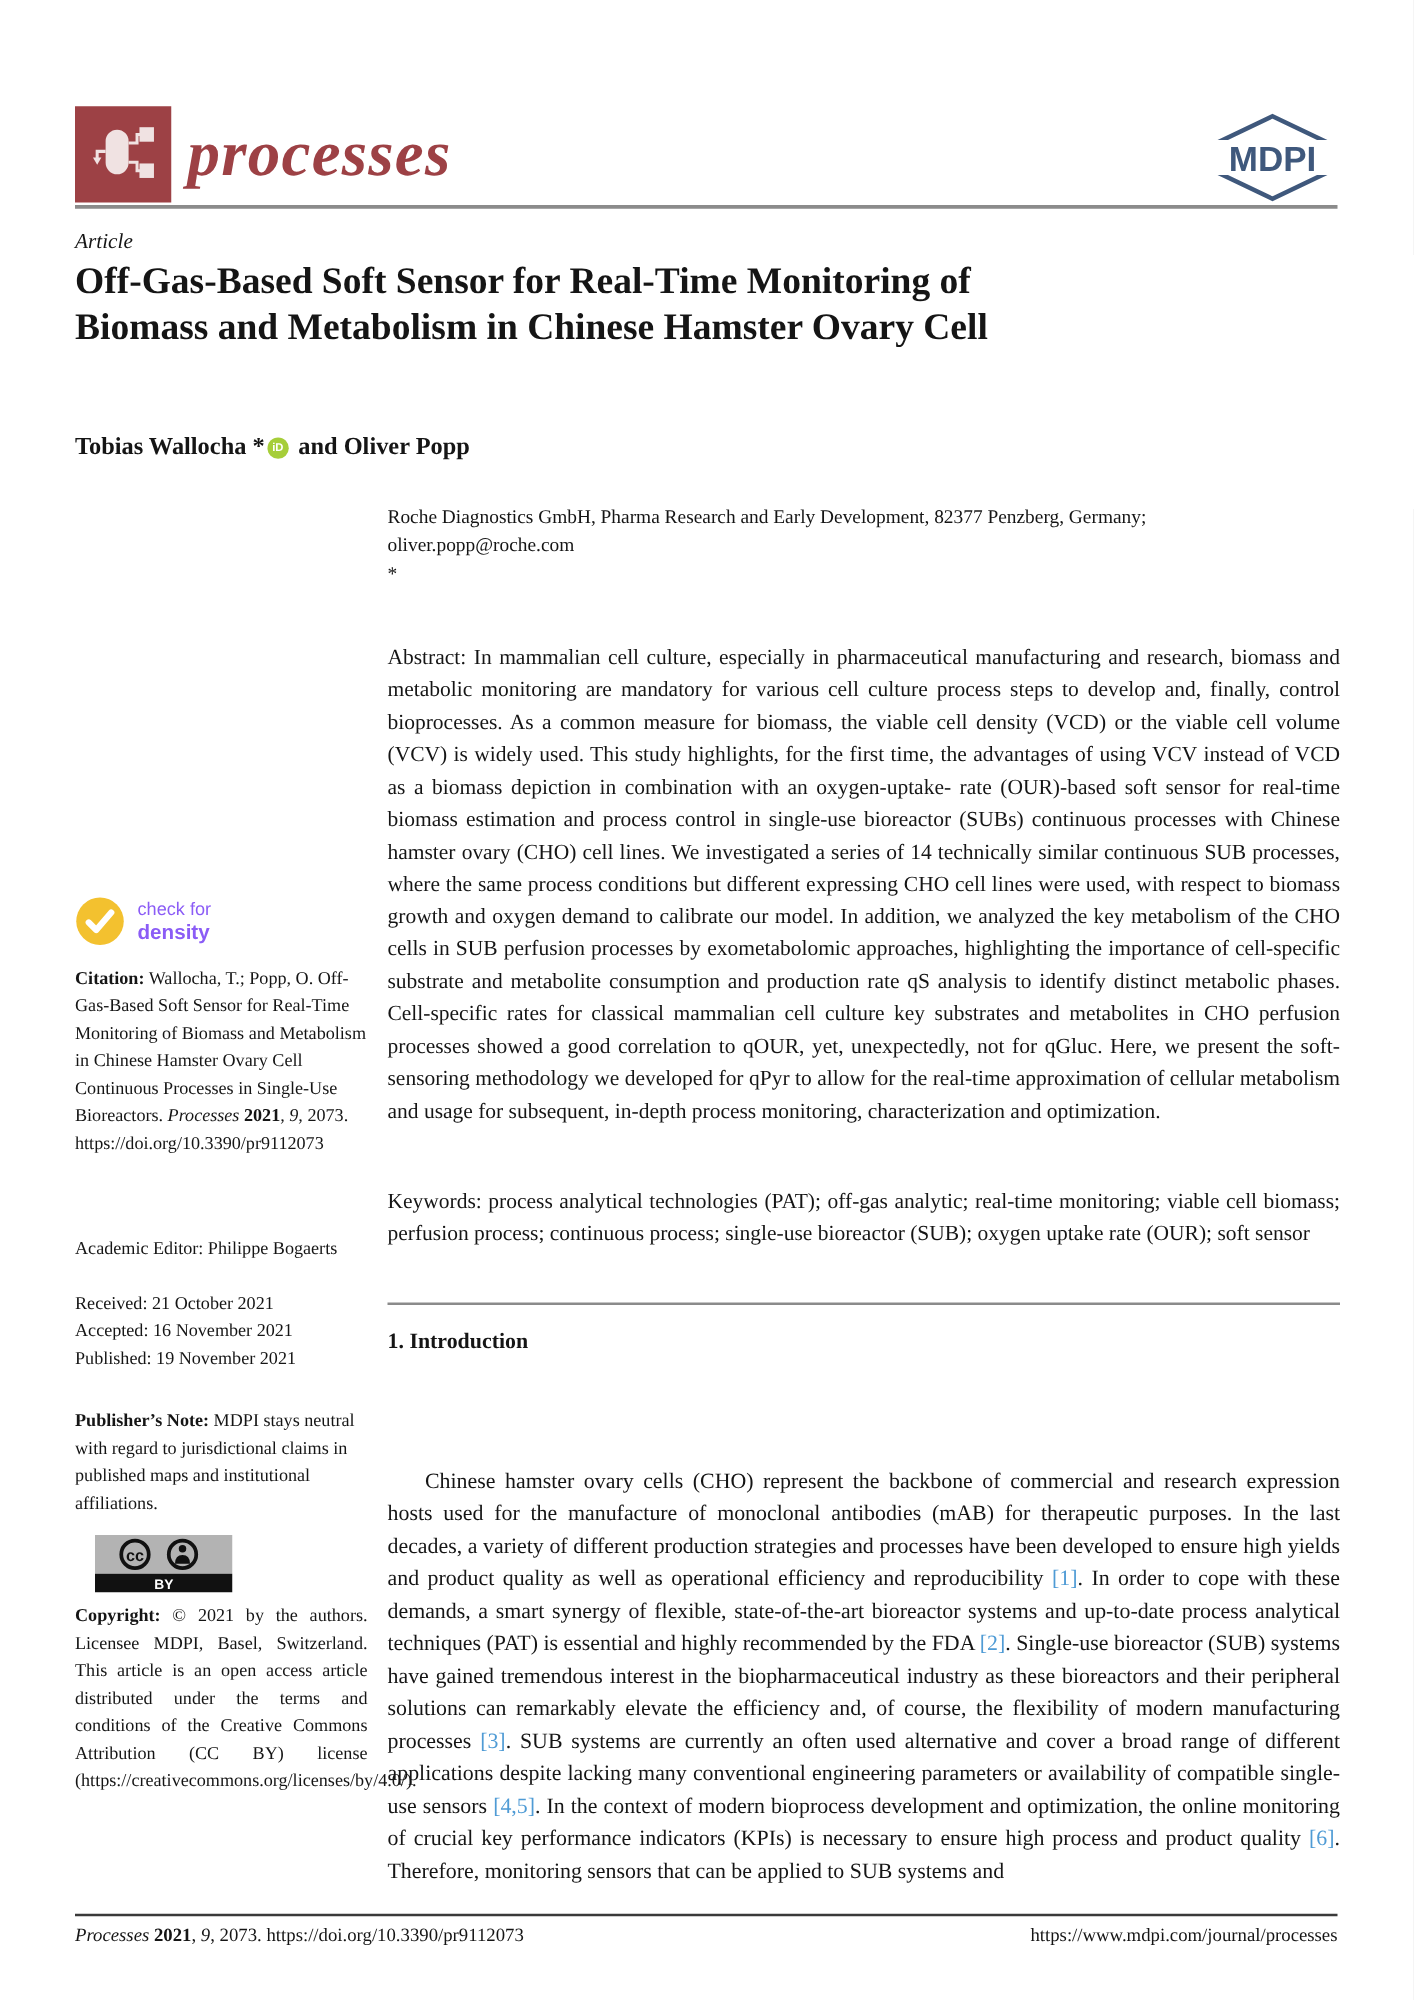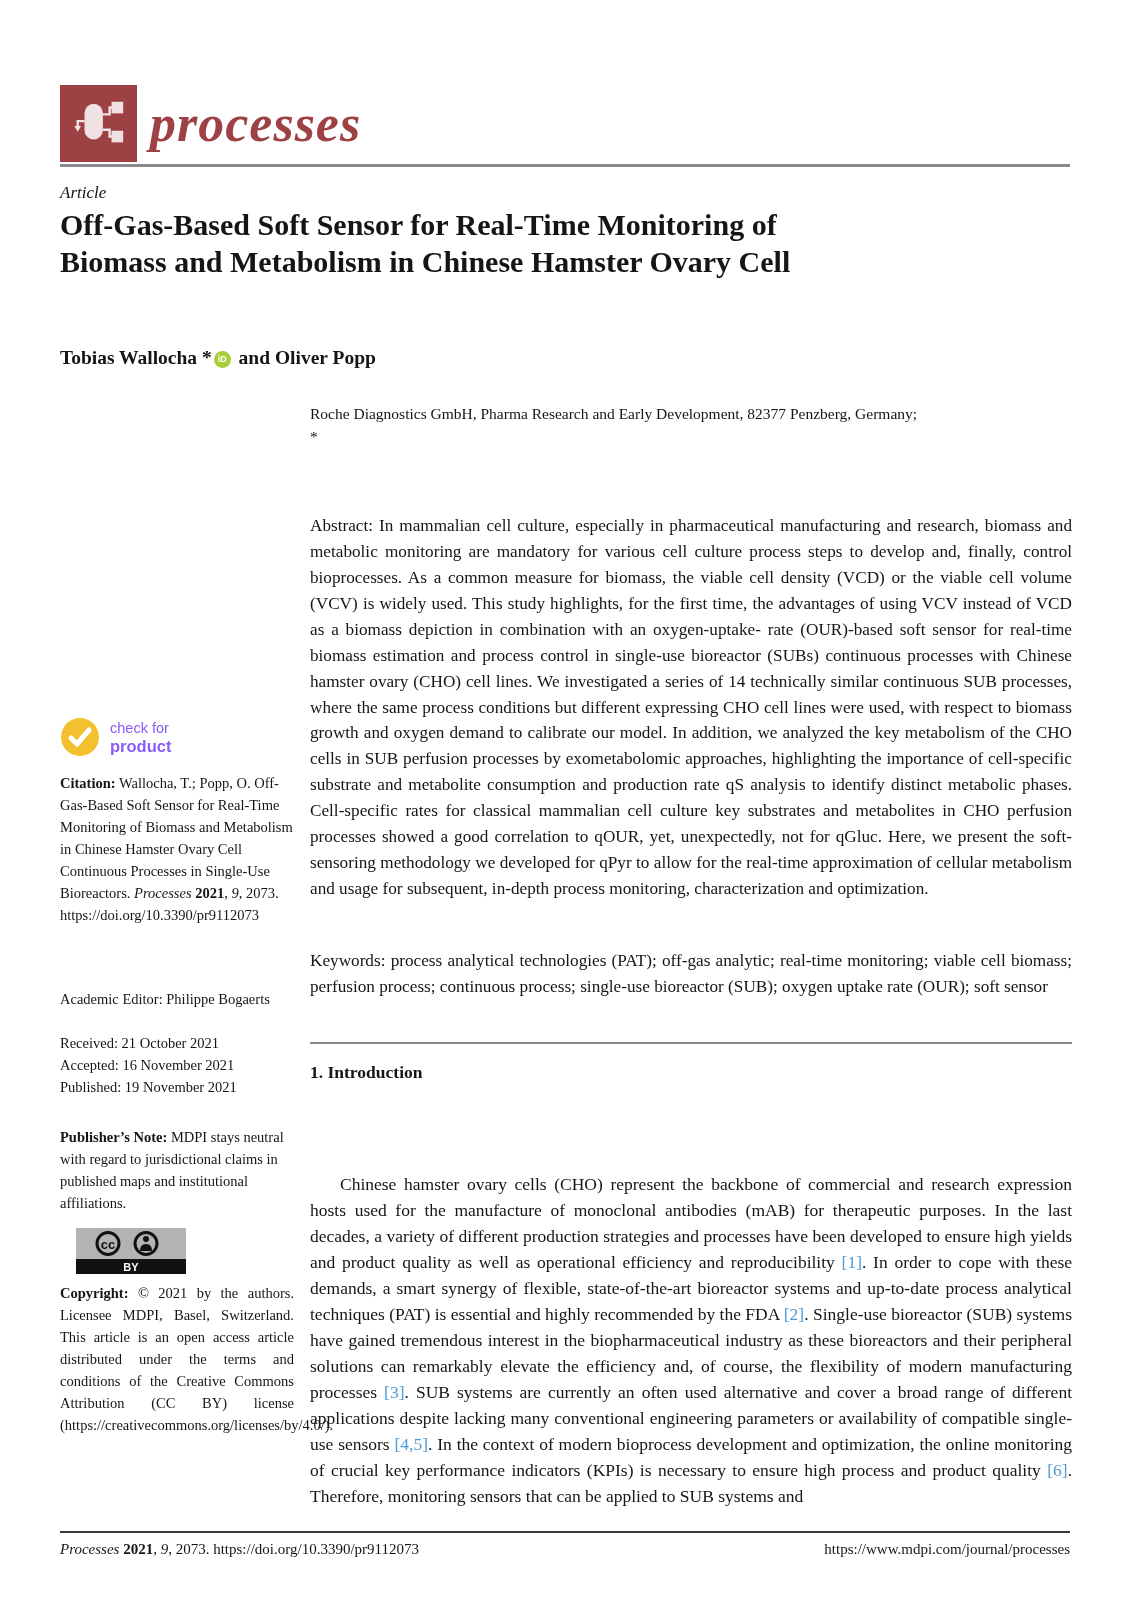--- a/index.html
+++ b/index.html
@@ -61,36 +61,44 @@
       <polyline points="34,20 41,20 41,13 44,13" fill="none" stroke="#f0e2e2" stroke-width="2.5"></polyline>
       <polyline points="34,36 41,36 41,43 44,43" fill="none" stroke="#f0e2e2" stroke-width="2.5"></polyline>
       <rect x="43" y="7" width="12" height="12" fill="#f0e2e2"></rect>
       <rect x="43" y="37" width="12" height="12" fill="#f0e2e2"></rect>
       <polyline points="15,27 8,27 8,33" fill="none" stroke="#f0e2e2" stroke-width="2.5"></polyline>
       <polygon points="4.5,32 11.5,32 8,38" fill="#f0e2e2"></polygon>
     </svg>
   </div>
   <div class="journal-name">processes</div>
 
+  <div class="mdpi-logo">
+    <svg width="108" height="72" viewBox="0 0 108 72">
+      <polygon points="54,3 100,25 100,47 54,69 8,47 8,25" fill="none" stroke="#3f587c" stroke-width="3.5"></polygon>
+      <rect x="0" y="22" width="108" height="28" fill="#ffffff"></rect>
+      <text x="54" y="47" text-anchor="middle" font-family="Liberation Sans, sans-serif" font-size="28" font-weight="bold" fill="#3f587c">MDPI</text>
+    </svg>
+  </div>
   <div class="header-rule"></div>
 
   <div class="article-type">Article</div>
   <div class="title">
     <div>Off-Gas-Based Soft Sensor for Real-Time Monitoring of</div>
     <div>Biomass and Metabolism in Chinese Hamster Ovary Cell</div>
   </div>
 
   <div class="authors">
     <span>Tobias Wallocha</span>
     <span>*</span><span class="orcid">iD</span>
     <span>and Oliver Popp</span>
   </div>
 
   <div class="affiliation">
     <div>Roche Diagnostics GmbH, Pharma Research and Early Development, 82377 Penzberg, Germany;</div>
+    <div>oliver.popp@roche.com</div>
     <div class="corr-row">
       <span class="corr-star">*</span>
     </div>
   </div>
 
   <p class="abstract">
     <span class="para-label">Abstract:</span>
     <span>In mammalian cell culture, especially in pharmaceutical manufacturing and research, biomass and metabolic monitoring are mandatory for various cell culture process steps to develop and, finally, control bioprocesses. As a common measure for biomass, the viable cell density (VCD) or the viable cell volume (VCV) is widely used. This study highlights, for the first time, the advantages of using VCV instead of VCD as a biomass depiction in combination with an oxygen-uptake- rate (OUR)-based soft sensor for real-time biomass estimation and process control in single-use bioreactor (SUBs) continuous processes with Chinese hamster ovary (CHO) cell lines. We investigated a series of 14 technically similar continuous SUB processes, where the same process conditions but different expressing CHO cell lines were used, with respect to biomass growth and oxygen demand to calibrate our model. In addition, we analyzed the key metabolism of the CHO cells in SUB perfusion processes by exometabolomic approaches, highlighting the importance of cell-specific substrate and metabolite consumption and production rate qS analysis to identify distinct metabolic phases. Cell-specific rates for classical mammalian cell culture key substrates and metabolites in CHO perfusion processes showed a good correlation to qOUR, yet, unexpectedly, not for qGluc. Here, we present the soft-sensoring methodology we developed for qPyr to allow for the real-time approximation of cellular metabolism and usage for subsequent, in-depth process monitoring, characterization and optimization.</span>
   </p>
 
@@ -104,21 +112,21 @@
   <div class="section-heading">1. Introduction</div>
   <p class="intro"><span>Chinese hamster ovary cells (CHO) represent the backbone of commercial and research expression hosts used for the manufacture of monoclonal antibodies (mAB) for therapeutic purposes. In the last decades, a variety of different production strategies and processes have been developed to ensure high yields and product quality as well as operational efficiency and reproducibility </span><span class="ref-link">[1]</span><span>. In order to cope with these demands, a smart synergy of flexible, state-of-the-art bioreactor systems and up-to-date process analytical techniques (PAT) is essential and highly recommended by the FDA </span><span class="ref-link">[2]</span><span>. Single-use bioreactor (SUB) systems have gained tremendous interest in the biopharmaceutical industry as these bioreactors and their peripheral solutions can remarkably elevate the efficiency and, of course, the flexibility of modern manufacturing processes </span><span class="ref-link">[3]</span><span>. SUB systems are currently an often used alternative and cover a broad range of different applications despite lacking many conventional engineering parameters or availability of compatible single-use sensors </span><span class="ref-link">[4,5]</span><span>. In the context of modern bioprocess development and optimization, the online monitoring of crucial key performance indicators (KPIs) is necessary to ensure high process and product quality </span><span class="ref-link">[6]</span><span>. Therefore, monitoring sensors that can be applied to SUB systems and</span></p>
 
   <div class="sb badge">
     <svg width="40" height="40" viewBox="0 0 40 40">
       <circle cx="20" cy="20" r="19" fill="#f3c12f"></circle>
       <polyline points="11,21 17,27 29,13" fill="none" stroke="#ffffff" stroke-width="5" stroke-linecap="round" stroke-linejoin="round"></polyline>
     </svg>
     <div class="badge-txt">
       <div>check for</div>
-      <b>product</b>
+      <b>density</b>
     </div>
   </div>
 
   <div class="sb citation">
     <span class="sb-label">Citation:</span>
     <span>Wallocha, T.; Popp, O. Off-Gas-Based Soft Sensor for Real-Time Monitoring of Biomass and Metabolism in Chinese Hamster Ovary Cell Continuous Processes in Single-Use Bioreactors.</span>
     <i>Processes </i><b>2021</b><span>, </span><i>9</i><span>, 2073. https://doi.org/10.3390/pr9112073</span>
   </div>
 
   <div class="sb acad">Academic Editor: Philippe Bogaerts</div>

